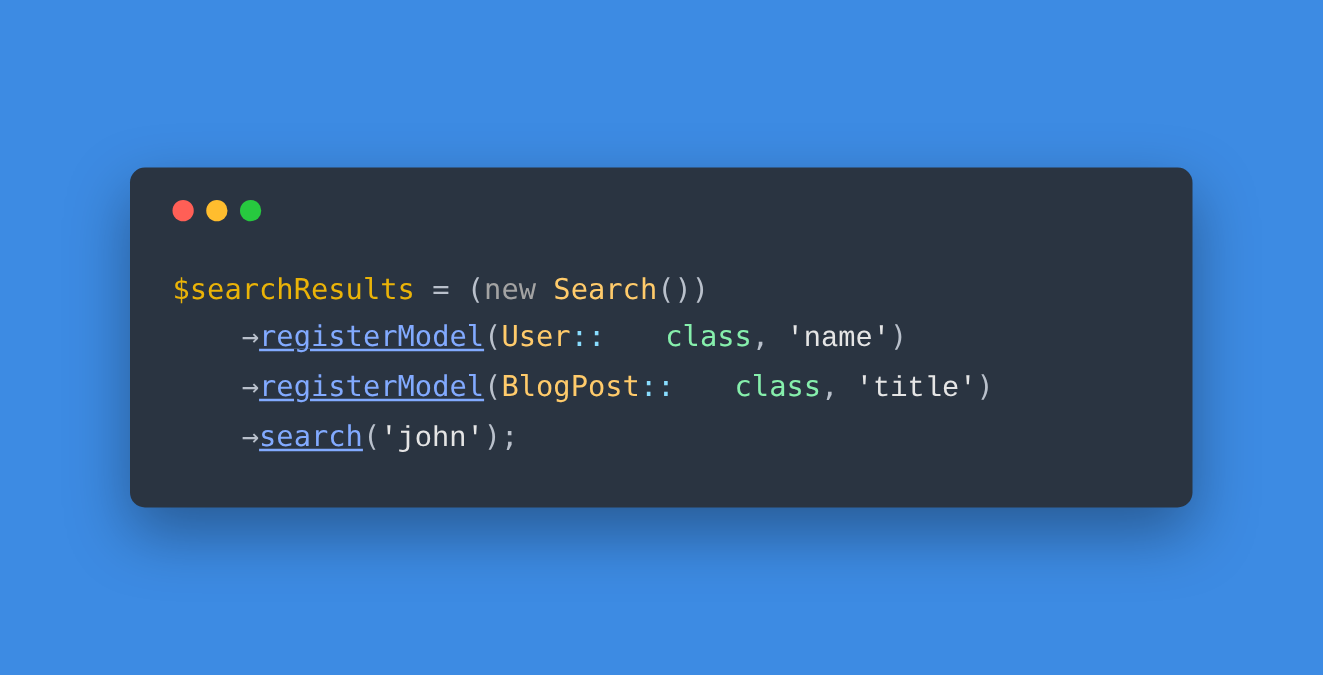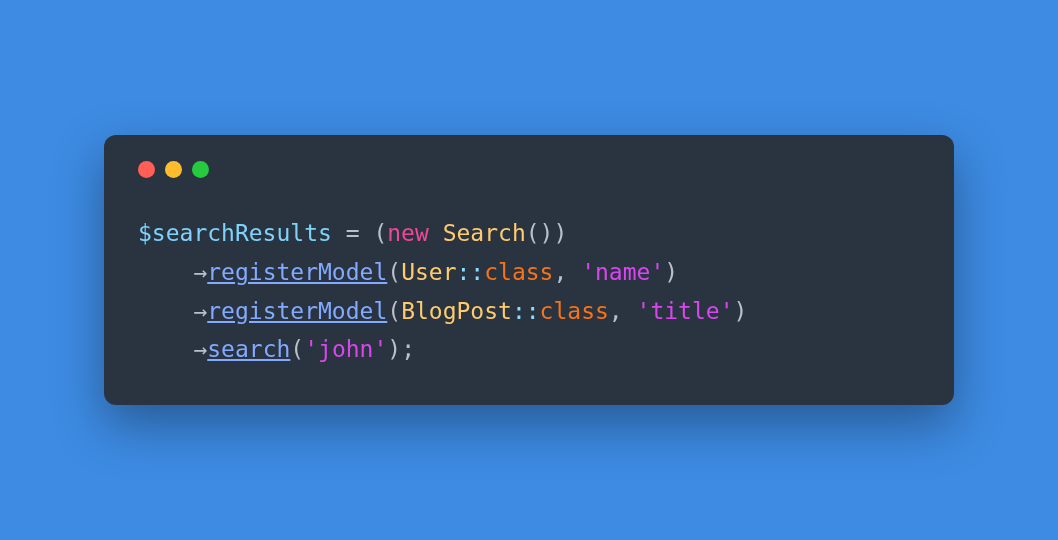--- a/index.html
+++ b/index.html
@@ -32,28 +32,28 @@
   .red { background: #ff5f56; }
   .yellow { background: #ffbd2e; }
   .green { background: #27c93f; }
   pre {
     font-family: inherit;
     font-size: 23px;
     line-height: 1.68;
     white-space: pre;
     color: #b9c0cb;
   }
-  .var { color: #7dd3fc; }
+  .var { color: #eab308; }
   .punct { color: #b9c0cb; }
-  .kw { color: #ec4899; }
+  .kw { color: #a3a3a3; }
   .class { color: #ffcb6b; }
   .method { color: #82aaff; text-decoration: underline; }
   .dcolon { color: #89ddff; }
-  .prop { color: #f97316; }
-  .str { color: #d946ef; }
+  .prop { color: #86efac; margin-left: 48px; }
+  .str { color: #e5e5e5; font-family: Liberation Mono, monospace; }
   .arrow { color: #b9c0cb; }
   .indent { color: transparent; }
 </style>
 </head>
 <body>
 
 <div class="window">
   <div class="traffic-lights">
     <div class="dot red"></div>
     <div class="dot yellow"></div>

